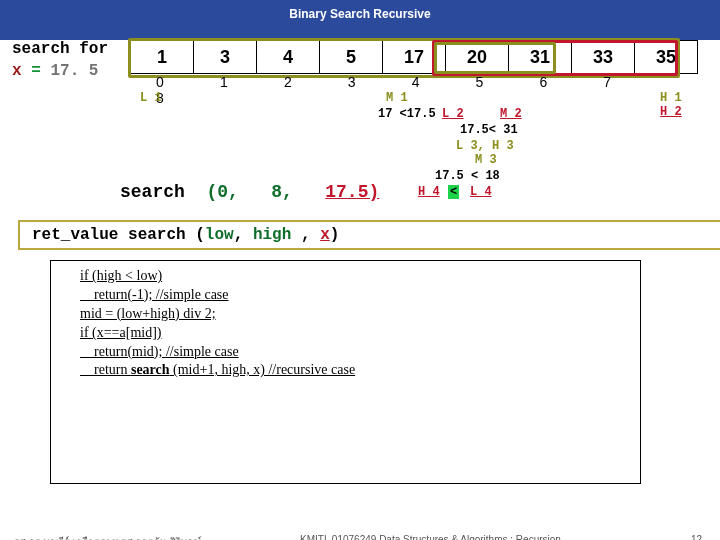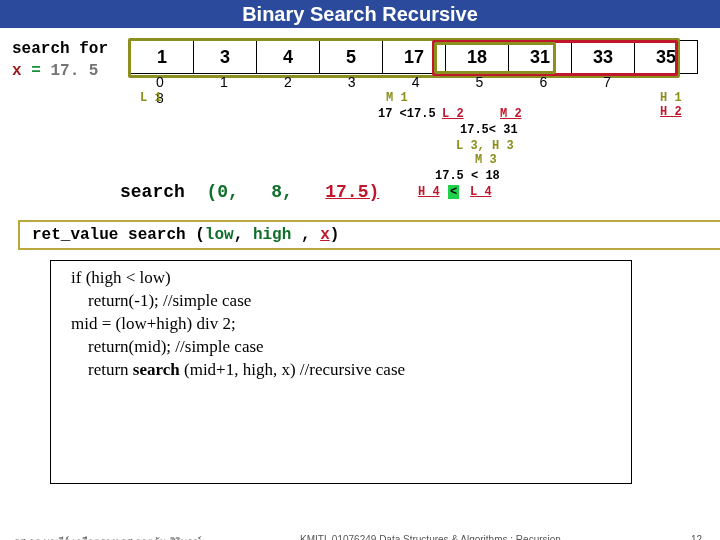--- a/index.html
+++ b/index.html
@@ -1,34 +1,34 @@
 <!DOCTYPE html>
 <html><head>
 <meta charset="utf-8">
 <style>
   body { margin:0; padding:0; font-family: Arial, sans-serif; width:720px; height:540px; background:#fff; color:#000; position:relative; font-size:14px;}
-  .titlebar { background:#2b4a9b; color:#fff; height:28px; line-height:28px; text-align:center; font-weight:bold; font-size:20px;}
+  .titlebar { background:#2b4a9b; color:#fff; height:40px; line-height:28px; text-align:center; font-weight:bold; font-size:12px;}
   .searchfor { position:absolute; left:12px; top:40px; font-weight:bold; font-family:"Courier New",monospace; font-size:16px;}
   .xval { position:absolute; left:12px; top:62px; font-family:"Courier New",monospace; font-size:16px;}
   .xval .x { color:#9b1a1a; font-weight:bold;}
   .xval .eq { color:#16913a; font-weight:bold;}
   .xval .v { color:#737373; font-weight:bold;}
   .arraywrap { position:absolute; left:130px; top:40px; }
   table.arr { border-collapse:collapse; }
   table.arr td { border:1px solid #000; width:60px; height:30px; text-align:center; font-weight:bold; font-size:18px; background:#fff;}
   .idxrow { position:absolute; left:130px; top:74px; width:560px;}
   .idxrow span { display:inline-block; width:60px; text-align:center; font-size:14px; }
   .lab { position:absolute; font-family:"Courier New",monospace; font-size:12px; font-weight:bold; line-height:13px;}
   .red { color:#c0172c;text-decoration:underline;}
   .olive { color:#8a8f1e;}
   .dgreen { color:#0f6e2a;}
   .hl { background:#1fd24b; padding:0 2px;}
   .callLine { position:absolute; left:120px; top:182px; font-family:"Courier New",monospace; font-weight:bold; font-size:18px;}
   .retbox { position:absolute; left:18px; top:220px; width:680px; border:2px solid #b8a83e; padding:4px 12px; font-family:"Courier New",monospace; font-weight:bold; font-size:16px;}
-  .codebox { position:absolute; left:50px; top:260px; width:550px; height:210px; border:1px solid #000; padding:6px 10px 6px 20px; font-family:"Times New Roman",serif; font-size:17px; line-height:1.35;}
+  .codebox { position:absolute; left:50px; top:260px; width:550px; height:210px; border:1px solid #000; padding:6px 10px 6px 29px; font-family:"Times New Roman",serif; font-size:14px; line-height:1.35;text-decoration:underline;}
   .footer { position:absolute; bottom:6px; left:0; width:720px; font-size:10px; color:#555;}
   .footer .l { position:absolute; left:14px;}
   .footer .c { position:absolute; left:300px;}
   .footer .r { position:absolute; right:18px;}
   .boxOlv { position:absolute; border:3px solid #8c8f1e; border-radius:2px;}
   .boxRed { position:absolute; border:3px solid #c0172c; border-radius:2px;}
 </style>
 </head>
 <body>
 
@@ -45,21 +45,21 @@
 
 <div class="arraywrap">
   <table class="arr">
       <tbody>
         <tr>
     <td>1</td>
     <td>3</td>
     <td>4</td>
     <td>5</td>
     <td>17</td>
-    <td>18</td>
+    <td>20</td>
     <td>31</td>
     <td>33</td>
     <td>35</td>
   </tr>
       </tbody>
     </table>
 </div>
 
 <div class="boxOlv" style="left:128px; top:38px; width:546px; height:34px;"></div>
 <div class="boxRed" style="left:432px; top:40px; width:240px; height:30px;"></div>
@@ -108,20 +108,21 @@
   <span>(</span><span class="dgreen">low</span><span>,</span>
   <span class="dgreen">high</span>
   <span>,</span>
   <span class="red">x</span><span>)</span>
 </div>
 
 <div class="codebox">
   <div>if (high &lt; low)</div>
   <div style="white-space:pre;">    return(-1); //simple case</div>
   <div>mid = (low+high) div 2;</div>
+  <div>if (x==a[mid])</div>
   <div style="white-space:pre;">    return(mid); //simple case</div>
   <div><span style="white-space:pre;margin-top:44px;">    return </span><b>search</b><span> (mid+1, high, x) //recursive case</span></div>
 </div>
 
 <div class="footer">
   <span class="l">รศ.ดร.บุญธีร์     เครือตราชู      รศ.กฤตวัน  ศิริบูรณ์</span>
   <span class="c">KMITL    01076249 Data Structures &amp; Algorithms : Recursion</span>
   <span class="r">12</span>
 </div>
 

